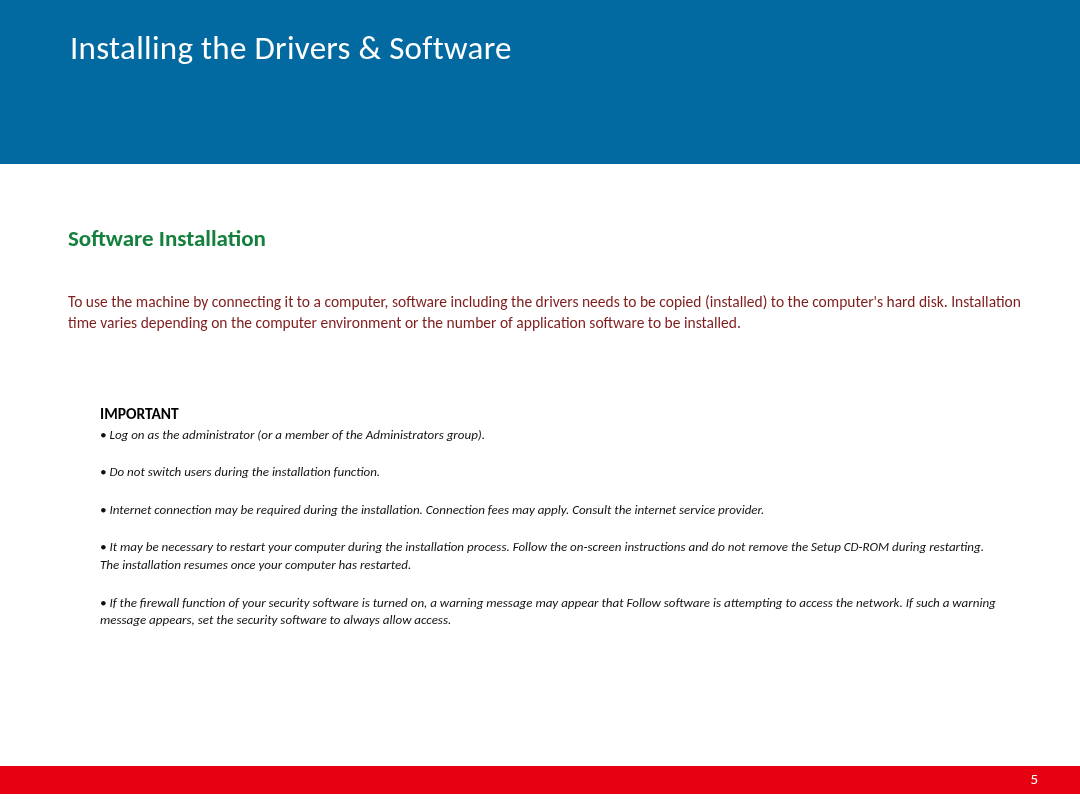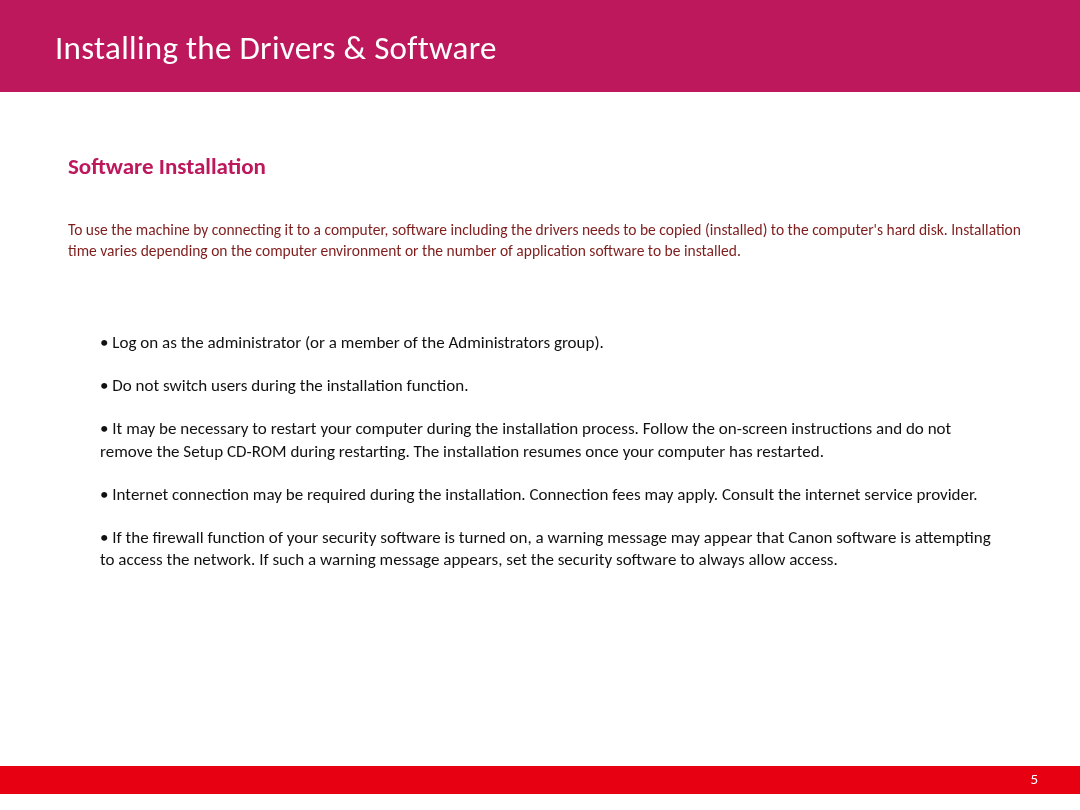--- a/index.html
+++ b/index.html
@@ -9,58 +9,59 @@
     }
     body {
       font-family: Calibri, "Segoe UI", Arial, sans-serif;
       width: 1080px;
       height: 810px;
       background: #ffffff;
       position: relative;
       overflow: hidden;
     }
     .header-banner {
-      background: #be185d;
+      background: #0369a1;
       color: #ffffff;
-      padding: 28px 40px 58px 55px;
-      height: 92px;
+      padding: 28px 40px 58px 70px;
+      height: 164px;
     }
     .header-title {
       font-size: 33px;
       font-weight: 400;
       letter-spacing: 0.3px;
     }
     .content {
       padding: 60px 55px 0 68px;
     }
     .section-heading {
-      color: #be185d;
+      color: #15803d;
       font-size: 23px;
       font-weight: 700;
       margin-bottom: 40px;
     }
     .intro {
       font-size: 15.5px;
       color: #7f1d1d;
       line-height: 1.35;
       margin-bottom: 70px;
     }
     .important-section {
       padding-left: 32px;
       padding-right: 20px;
     }
     .important-label {
       font-weight: 700;
       font-size: 15.5px;
       margin-bottom: 3px;
     }
     .bullets {
-      font-size: 17px;
+      font-size: 13px;
       color: #111;
       line-height: 1.35;
+      font-style: italic;
     }
     .bullet-item {
       margin-bottom: 20px;
     }
     .bullet-item:last-child {
       margin-bottom: 0;
     }
     .footer {
       position: absolute;
       bottom: 16px;
@@ -82,25 +83,26 @@
 
 <div class="header-banner">
   <div class="header-title">Installing  the Drivers &amp; Software</div>
 </div>
 
 <div class="content">
   <h2 class="section-heading">Software Installation</h2>
   <p class="intro">To use the machine by connecting it to a computer, software including the drivers needs to be copied (installed) to the computer's hard disk. Installation time varies depending on the computer environment or the number of application software to be installed.</p>
 
   <div class="important-section">
+    <div class="important-label">IMPORTANT</div>
     <div class="bullets">
       <div class="bullet-item">• Log on as the administrator (or a member of the Administrators group).</div>
       <div class="bullet-item">• Do not switch users during the installation function.</div>
+      <div class="bullet-item">• Internet connection may be required during the installation. Connection fees may apply. Consult the internet service provider.</div>
       <div class="bullet-item">• It may be necessary to restart your computer during the installation process. Follow the on-screen instructions and do not remove the Setup CD-ROM during restarting. The installation resumes once your computer has restarted.</div>
-      <div class="bullet-item">• Internet connection may be required during the installation. Connection fees may apply. Consult the internet service provider.</div>
-      <div class="bullet-item">• If the firewall function of your security software is turned on, a warning message may appear that Canon software is attempting to access the network. If such a warning message appears, set the security software to always allow access.</div>
+      <div class="bullet-item">• If the firewall function of your security software is turned on, a warning message may appear that Follow software is attempting to access the network. If such a warning message appears, set the security software to always allow access.</div>
     </div>
   </div>
 </div>
 
 <div class="footer">
   <span class="page-number">5</span>
 </div>
 
 </body></html>

